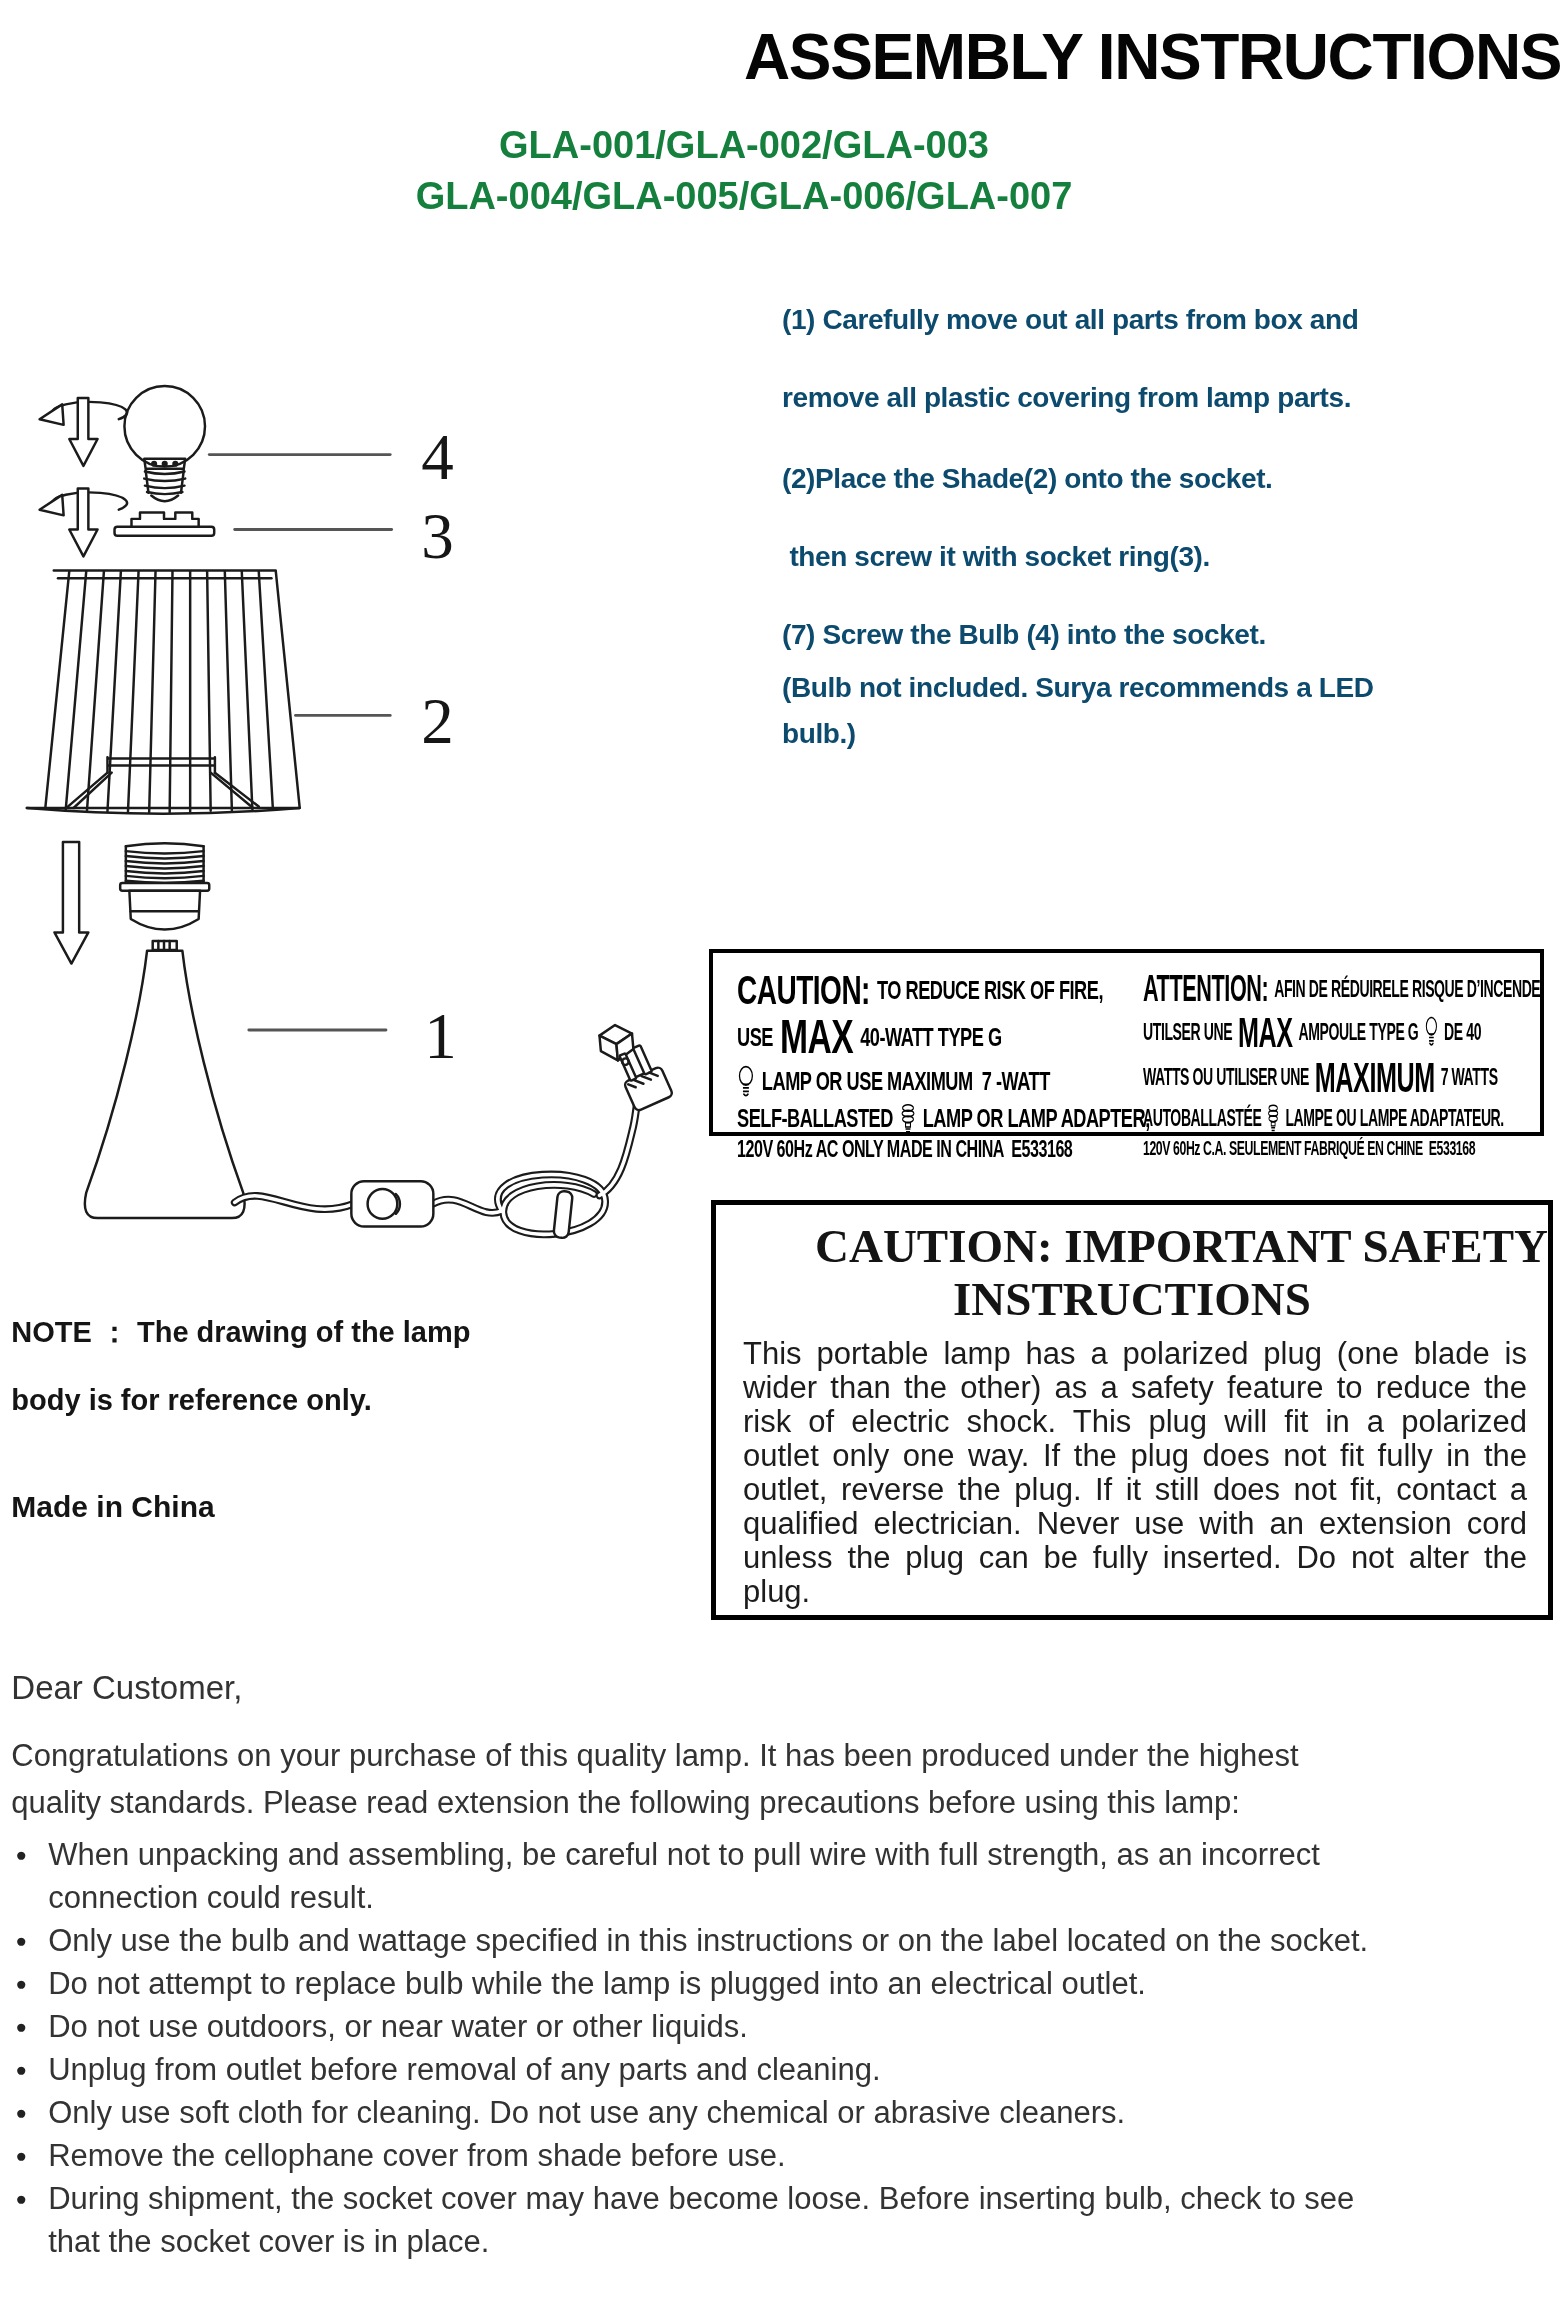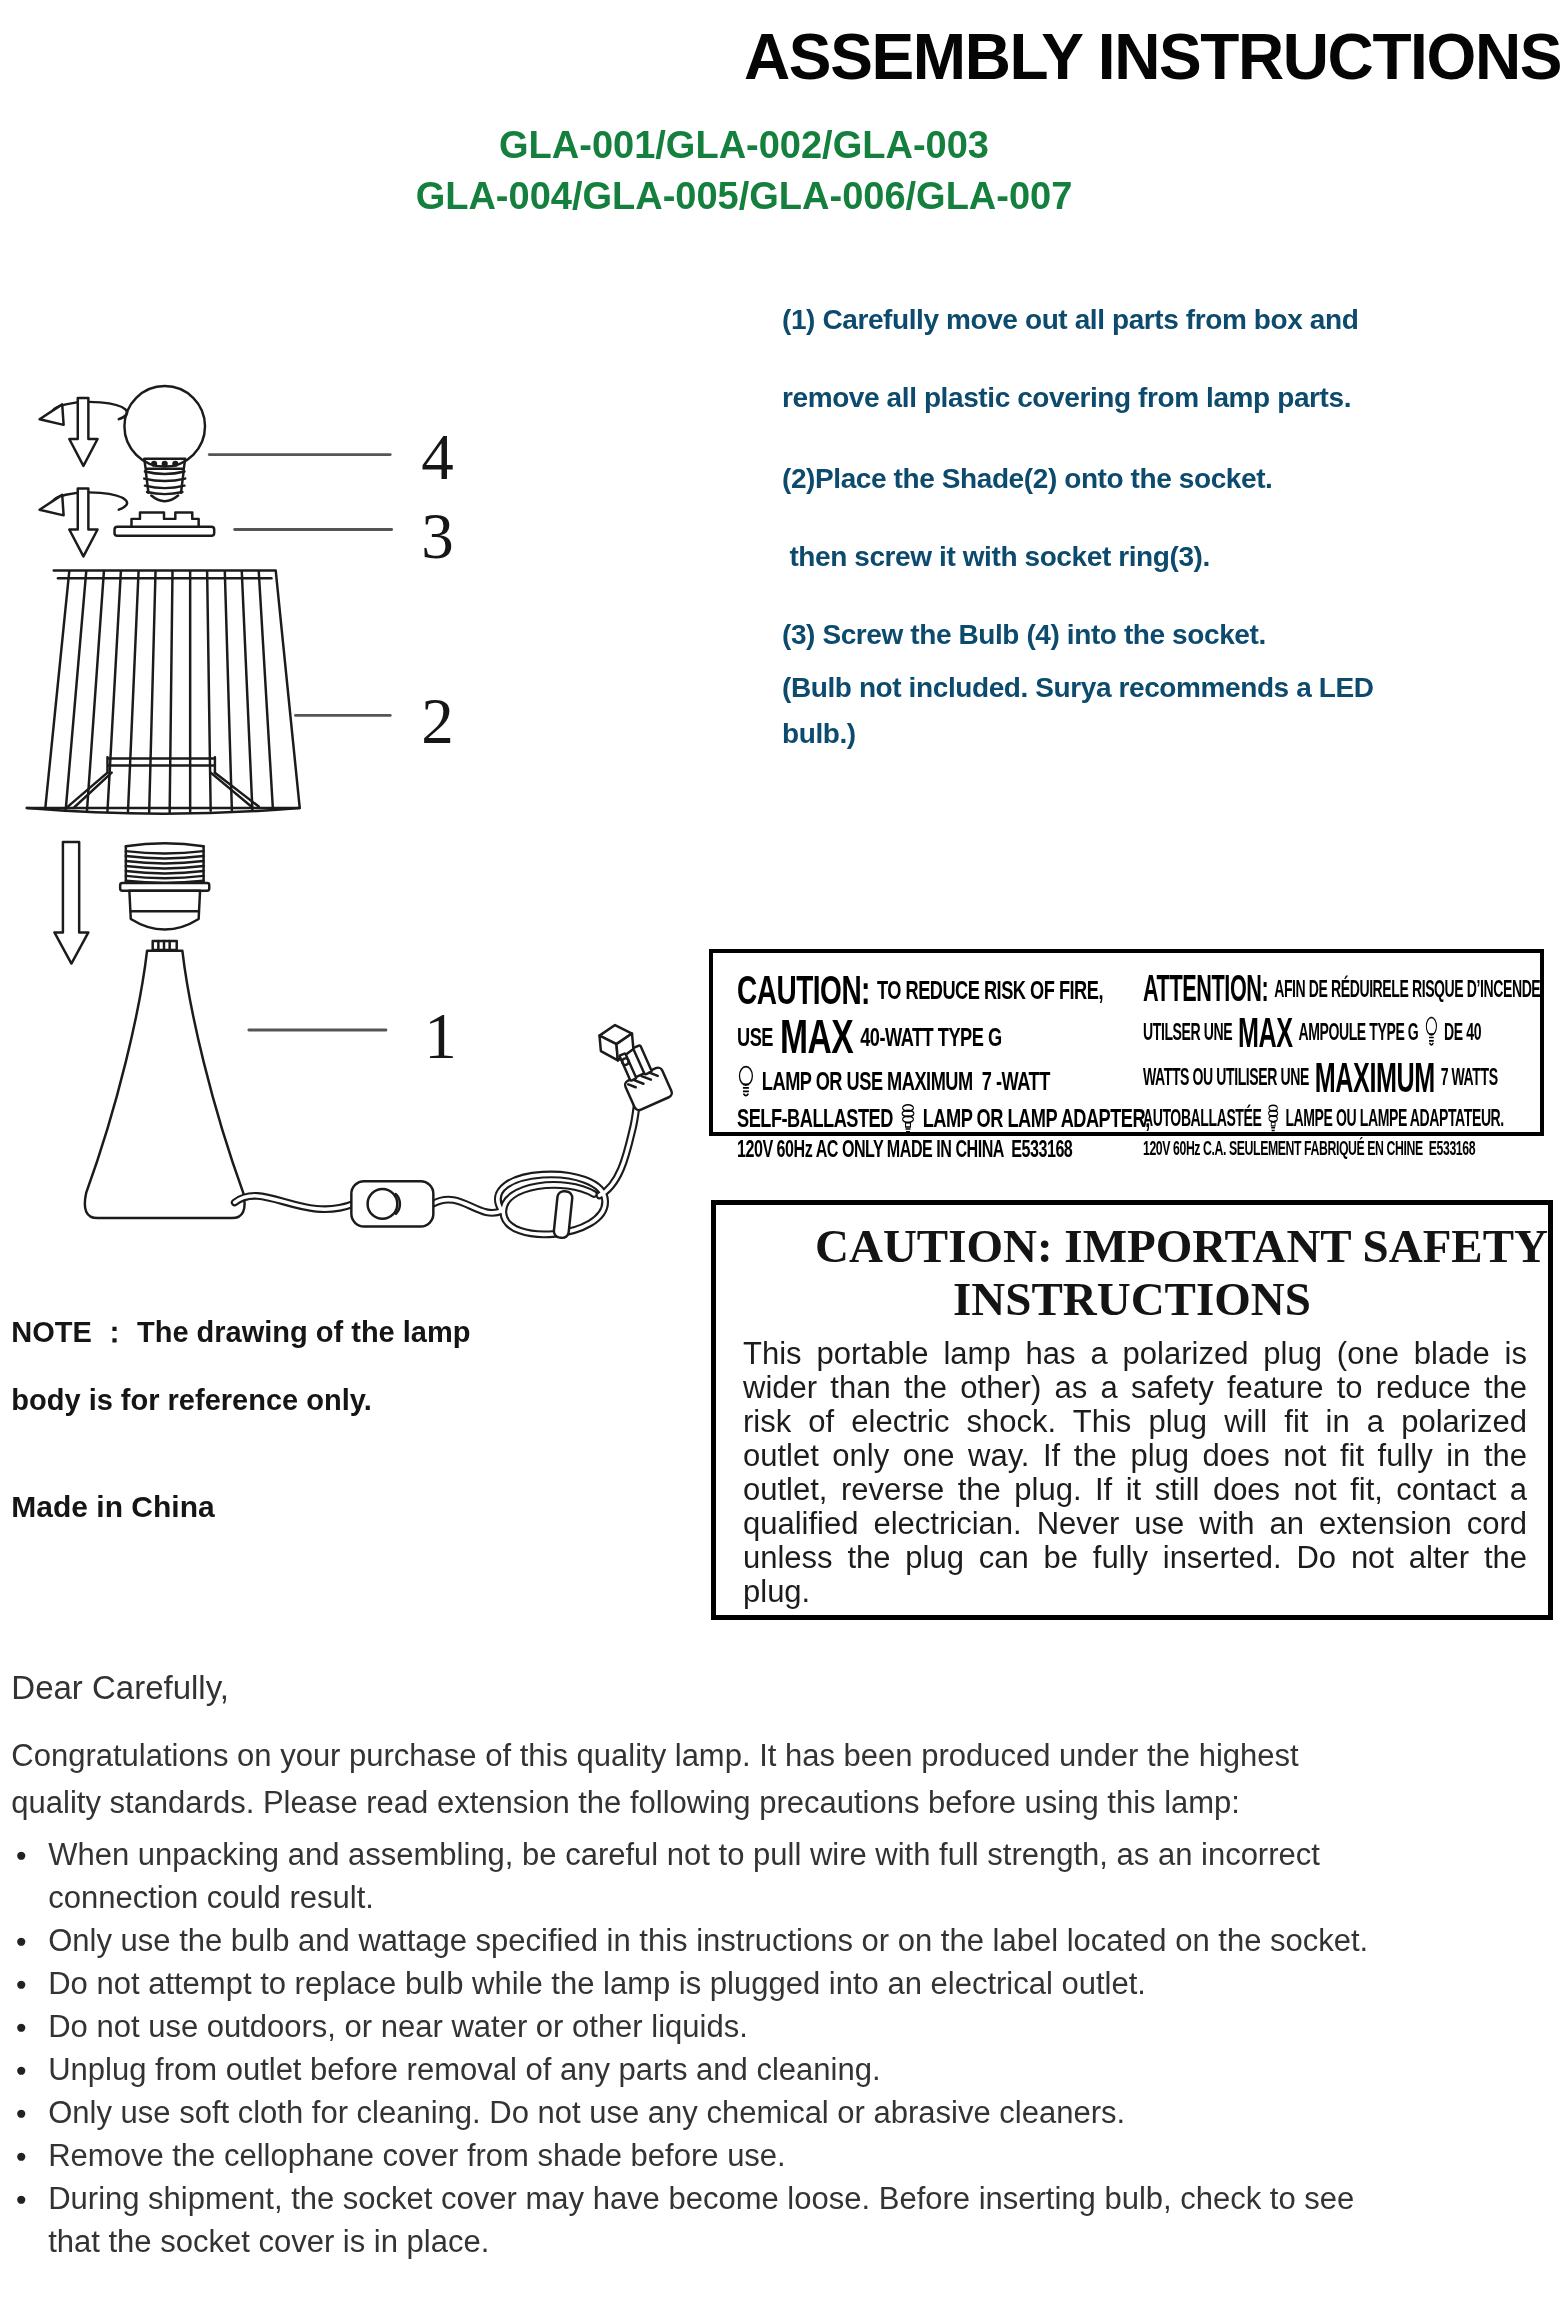--- a/index.html
+++ b/index.html
@@ -65,21 +65,21 @@
 <div id="page">
 
   <div class="abs title">ASSEMBLY INSTRUCTIONS</div>
   <div class="abs models l1">GLA-001/GLA-002/GLA-003</div>
   <div class="abs models l2">GLA-004/GLA-005/GLA-006/GLA-007</div>
 
   <div class="abs step-line" style="top:305px">(1) Carefully move out all parts from box and</div>
   <div class="abs step-line" style="top:383px">remove all plastic covering from lamp parts.</div>
   <div class="abs step-line" style="top:464px">(2)Place the Shade(2) onto the socket.</div>
   <div class="abs step-line" style="top:542px"> then screw it with socket ring(3).</div>
-  <div class="abs step-line" style="top:620px">(3) Screw the Bulb (4) into the socket.</div>
+  <div class="abs step-line" style="top:620px">(7) Screw the Bulb (4) into the socket.</div>
   <div class="abs step-line" style="top:673px">(Bulb not included. Surya recommends a LED</div>
   <div class="abs step-line" style="top:719px">bulb.)</div>
 
   <svg class="abs" style="left:0;top:368px" width="714" height="1061" viewBox="0 520 1010 1500" fill="none" stroke="#1b1b1b" stroke-width="3.5" stroke-linecap="round" stroke-linejoin="round">
     <defs>
       <g id="rot-arrow">
         <path d="M168,30 A53,15 0 1 0 74,22"></path>
         <polygon points="56,30 88,9 90,38" fill="#fff"></polygon>
         <path d="M110,0 h15 v58 h13 l-20,38 -20,-38 h12 z" fill="#fff"></path>
       </g>
@@ -255,21 +255,21 @@
   <div class="abs safety-box">
     <div class="sb-title l1">CAUTION: IMPORTANT SAFETY</div>
     <div class="sb-title l2">INSTRUCTIONS</div>
     <div class="sb-body">This portable lamp has a polarized plug (one blade is wider than the other) as a safety feature to reduce the risk of electric shock. This plug will fit in a polarized outlet only one way. If the plug does not fit fully in the outlet, reverse the plug. If it still does not fit, contact a qualified electrician. Never use with an extension cord unless the plug can be fully inserted. Do not alter the plug.</div>
   </div>
 
   <div class="abs note-line" style="top:1313px">NOTE ： The drawing of the lamp</div>
   <div class="abs note-line" style="top:1384px">body is for reference only.</div>
   <div class="abs made-in">Made in China</div>
 
-  <div class="abs cust salutation">Dear Carefully,</div>
+  <div class="abs cust salutation">Dear Customer,</div>
   <div class="abs cust intro">
     <span>Congratulations on your purchase of this quality lamp. It has been produced under the highest</span>
     <span>quality standards. Please read extension the following precautions before using this lamp:</span>
   </div>
 
   <ul class="abs cust bullets">
     <li>
         <span class="dot">●</span>
         <span class="btxt">When unpacking and assembling, be careful not to pull wire with full strength, as an incorrect connection could result.</span>
       </li>

